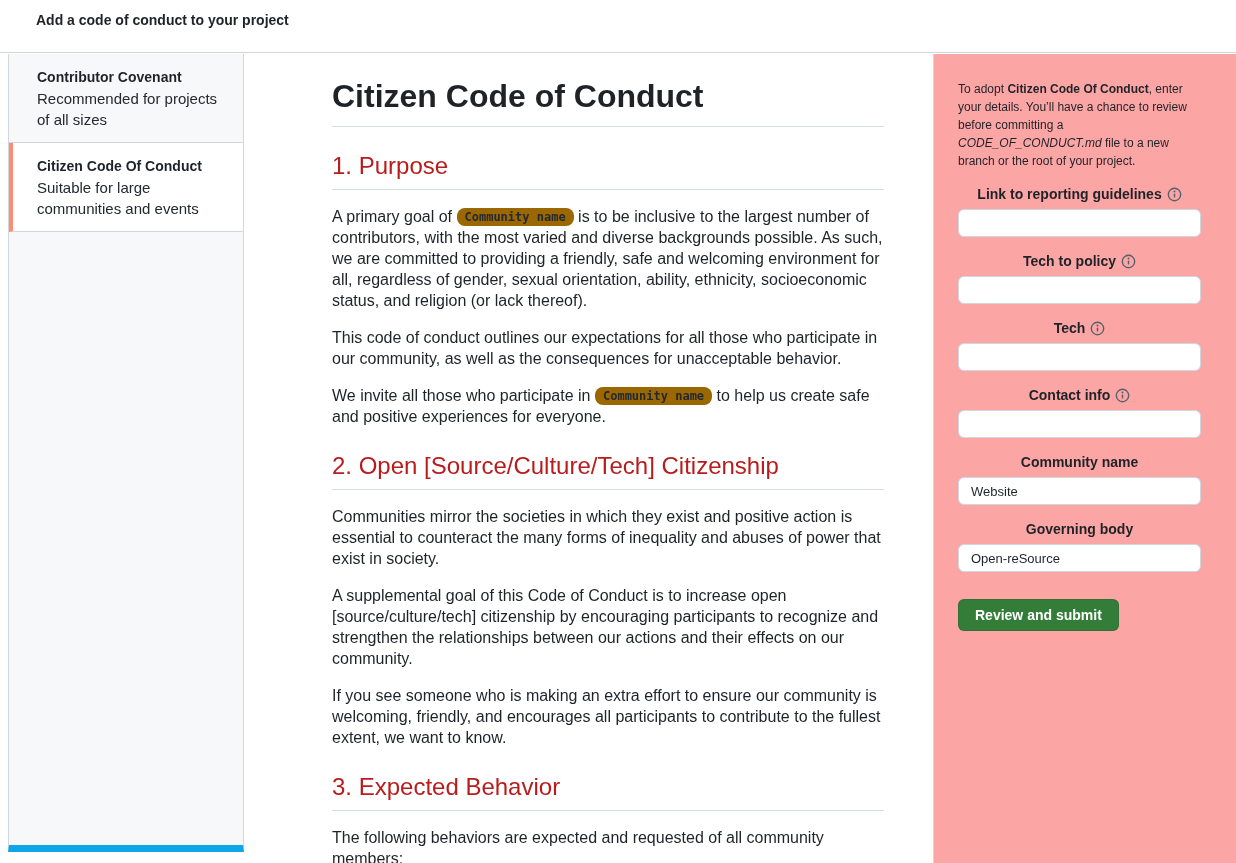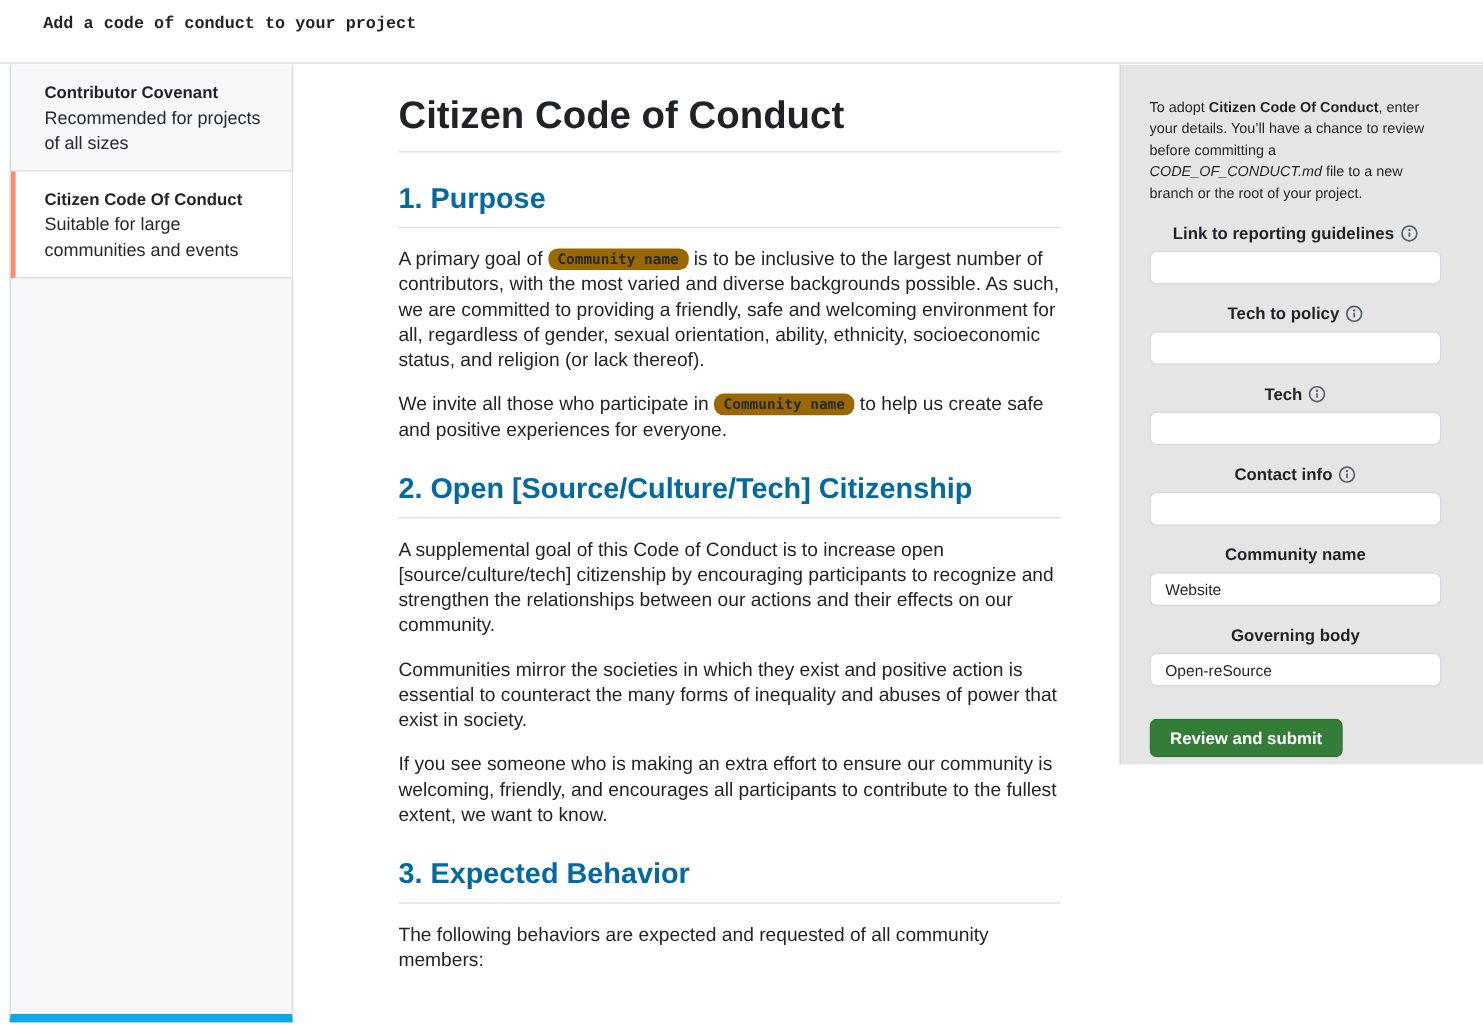--- a/index.html
+++ b/index.html
@@ -6,21 +6,21 @@
   html, body {
     width: 1236px; height: 863px;
     overflow: hidden;
     background: #ffffff;
     font-family: "Liberation Sans", sans-serif;
     color: #1f2328;
   }
   
   .page-header {
     position: absolute; left: 0; top: 0; width: 1236px; height: 53px;
-    background: #ffffff; border-bottom: 1px solid #d0d7de; font-family: Liberation Mono, monospace;
+    background: #ffffff; border-bottom: 1px solid #d0d7de;
   }
   .page-header h1 {
     position: absolute; left: 36px; top: 12px;
     font-size: 14px; font-weight: 700; color: #1f2328;
   }
   
   .sidebar {
     position: absolute; left: 8px; top: 54px; width: 236px; height: 798px;
     background: #f6f8fa;
     border-left: 1px solid #d0d7de; border-right: 1px solid #d0d7de; border-bottom: 7px solid #0ea5e9;
@@ -41,39 +41,39 @@
   .doc {
     position: absolute; left: 306px; top: 54px; width: 627px; height: 809px;
     background: #ffffff; padding: 22px 25px 0 26px; overflow: hidden;
   }
   .doc-inner { max-width: 552px; }
   .doc h2.doc-title {
     font-size: 32px; font-weight: 700; line-height: 40px;
     padding-bottom: 10px; border-bottom: 1px solid #d8dee4; color: #1f2328;
   }
   .doc h3.section-heading {
-    font-size: 24px; font-weight: 700; line-height: 30px;
-    margin: 24px 0 16px; padding-bottom: 8px; border-bottom: 1px solid #d8dee4; color: #0369a1;
+    font-size: 24px; font-weight: 400; line-height: 30px;
+    margin: 24px 0 16px; padding-bottom: 8px; border-bottom: 1px solid #d8dee4; color: #b91c1c;
   }
   .doc p { font-size: 16px; line-height: 21px; margin: 0 0 16px; color: #1f2328; }
   .token {
     display: inline-block;
     background: #9a6700;
     color: #24292f;
     font-family: "DejaVu Sans Mono", monospace;
     font-size: 12px; font-weight: 700; line-height: 14px;
     padding: 2px 8px 2px;
     border-radius: 8px;
     position: relative; top: -1px;
     white-space: nowrap;
   }
   
   .panel {
-    position: absolute; left: 933px; top: 54px; width: 303px; height: 583px;
-    background: #e5e5e5; border-left: 1px solid #d0d7de;
+    position: absolute; left: 933px; top: 54px; width: 303px; height: 809px;
+    background: #fca5a5; border-left: 1px solid #d0d7de;
     padding: 26px 35px 0 24px;
   }
   .panel-intro { font-size: 12px; line-height: 18px; color: #1f2328; }
   .panel-intro .b { font-weight: 700; }
   .panel-intro .i { font-style: italic; }
   .form-label {
     display: flex; align-items: center; gap: 5px;
     font-size: 14px; font-weight: 700; color: #1f2328;
     margin: 16px 0 7px;
     justify-content: center;
@@ -111,24 +111,25 @@
       <div class="menu-item-desc">Suitable for large communities and events</div>
     </div>
   </nav>
 
 <main class="doc">
   <div class="doc-inner">
     <h2 class="doc-title">Citizen Code of Conduct</h2>
     <div id="doc-sections">
         <h3 class="section-heading">1. Purpose</h3>
         <p>A primary goal of <span class="token">Community name</span> is to be inclusive to the largest number of contributors, with the most varied and diverse backgrounds possible. As such, we are committed to providing a friendly, safe and welcoming environment for all, regardless of gender, sexual orientation, ability, ethnicity, socioeconomic status, and religion (or lack thereof).</p>
+        <p>This code of conduct outlines our expectations for all those who participate in our community, as well as the consequences for unacceptable behavior.</p>
         <p>We invite all those who participate in <span class="token">Community name</span> to help us create safe and positive experiences for everyone.</p>
         <h3 class="section-heading">2. Open [Source/Culture/Tech] Citizenship</h3>
+        <p>Communities mirror the societies in which they exist and positive action is essential to counteract the many forms of inequality and abuses of power that exist in society.</p>
         <p>A supplemental goal of this Code of Conduct is to increase open [source/culture​/tech] citizenship by encouraging participants to recognize and strengthen the relationships between our actions and their effects on our community.</p>
-        <p>Communities mirror the societies in which they exist and positive action is essential to counteract the many forms of inequality and abuses of power that exist in society.</p>
         <p>If you see someone who is making an extra effort to ensure our community is welcoming, friendly, and encourages all participants to contribute to the fullest extent, we want to know.</p>
         <h3 class="section-heading">3. Expected Behavior</h3>
         <p>The following behaviors are expected and requested of all community members:</p>
       </div>
   </div>
 </main>
 
 <aside class="panel">
   <p class="panel-intro" id="panel-intro"><span class="">To adopt </span><span class="b">Citizen Code Of Conduct</span><span class="">, enter your details. You’ll have a chance to review before committing a </span><span class="i">CODE_OF_CONDUCT.md</span><span class=""> file to a new branch or the root of your project.</span></p>
   <div id="form-fields">

